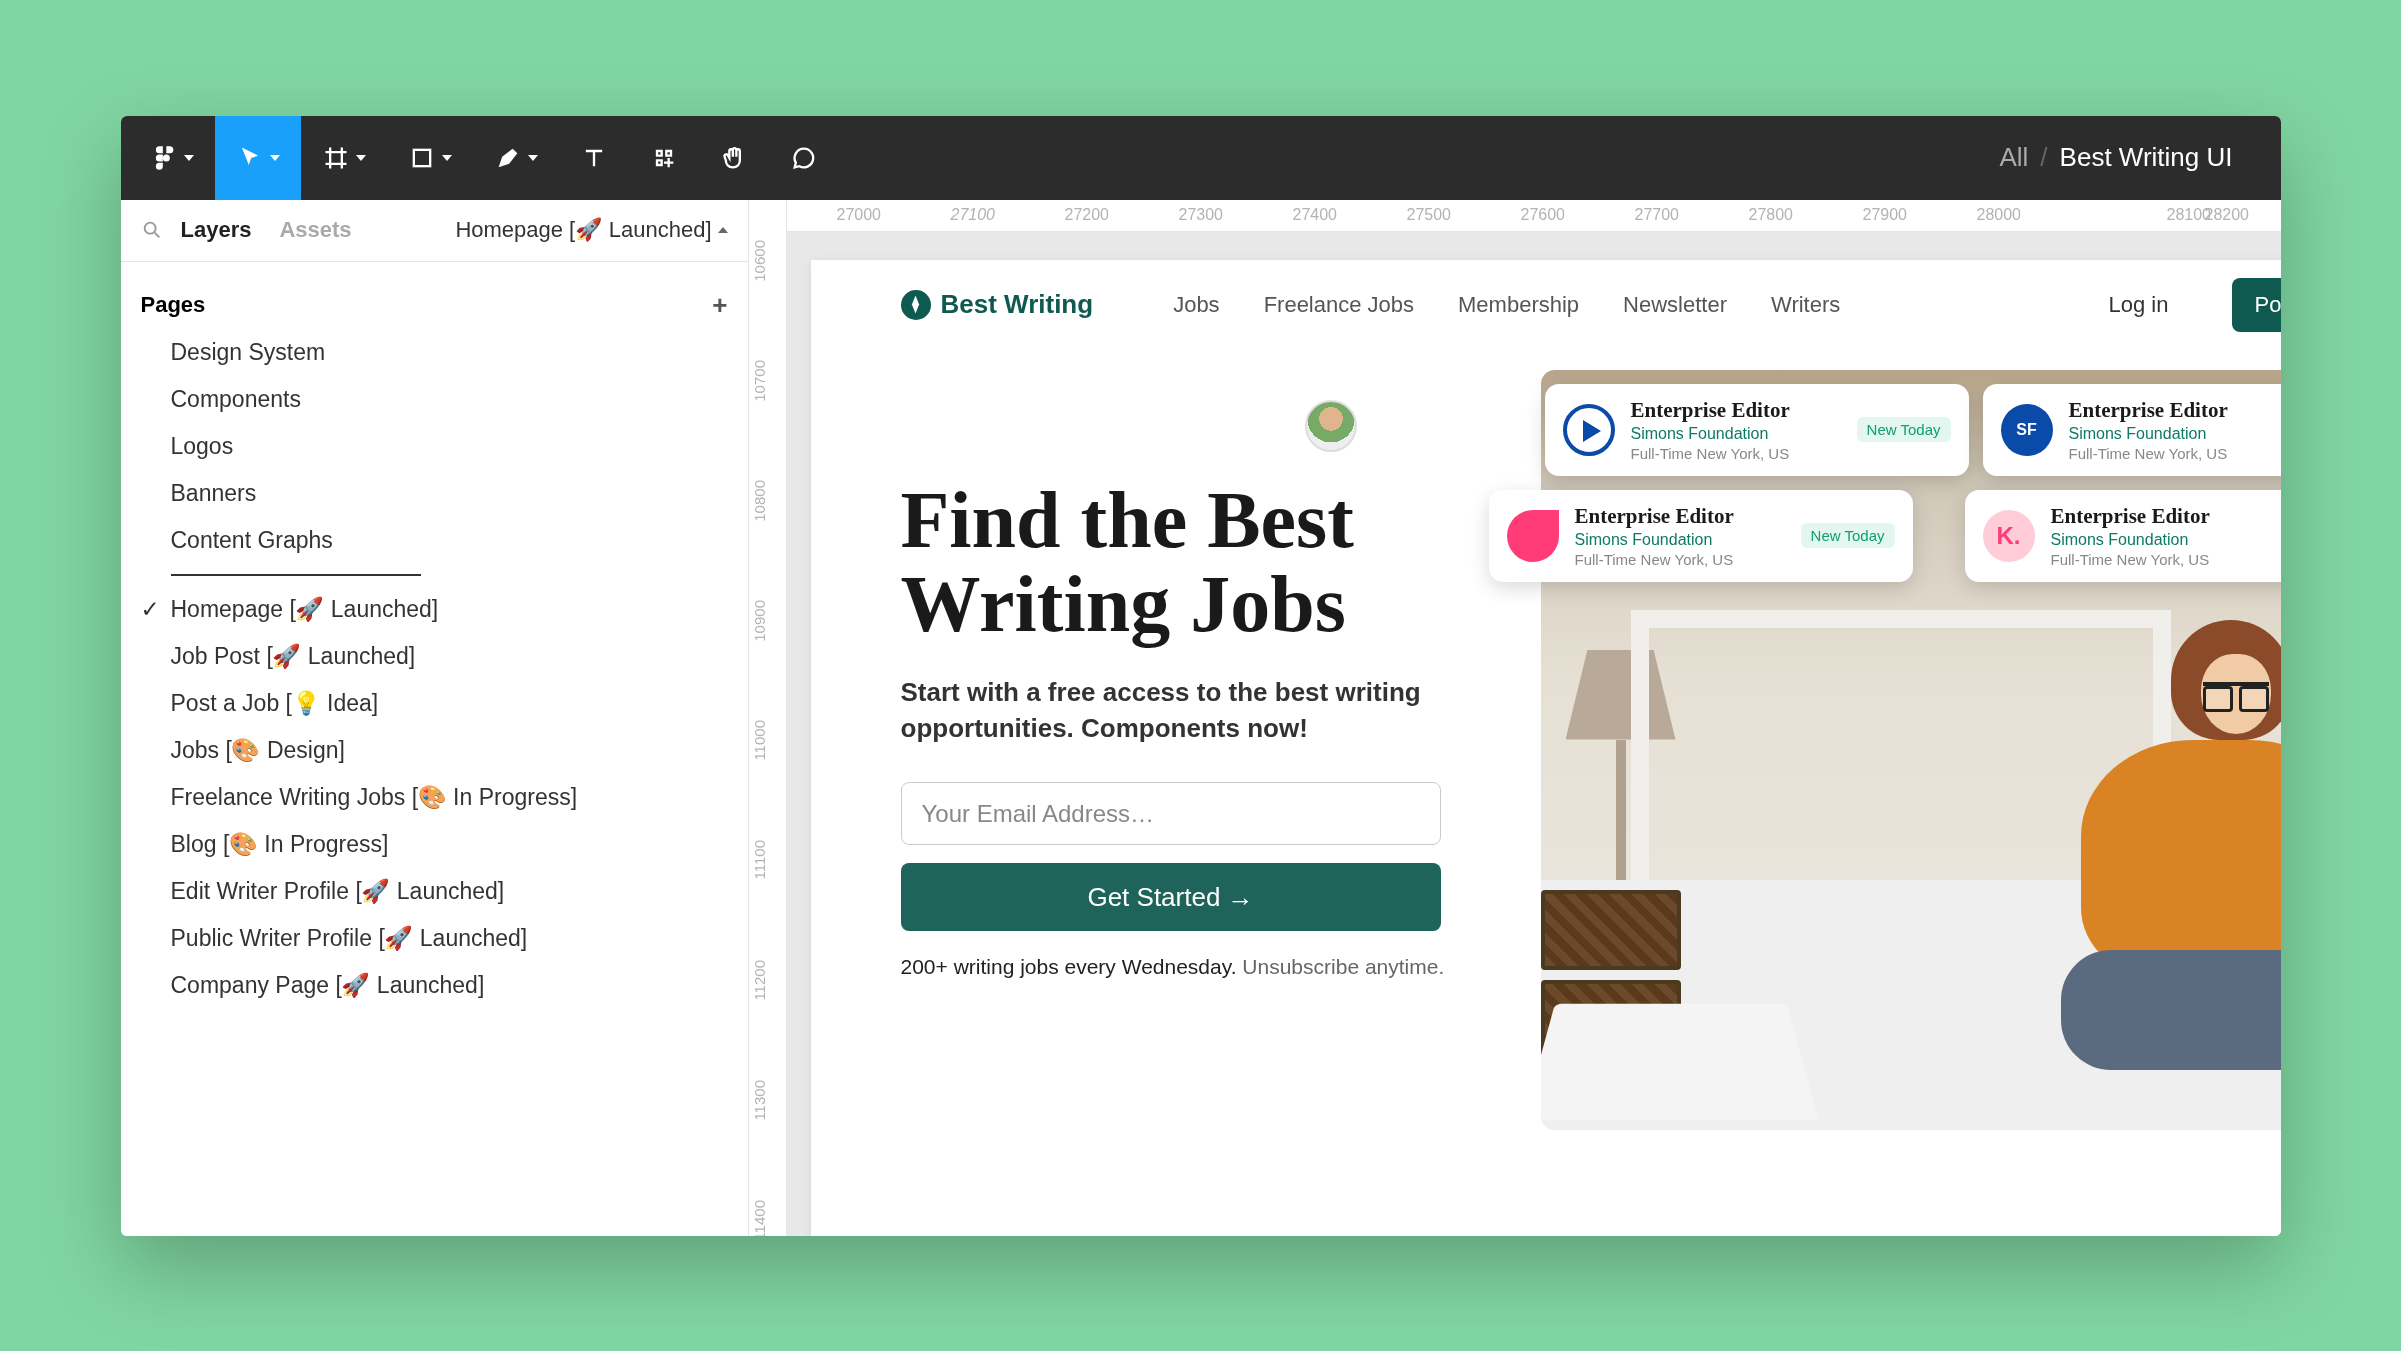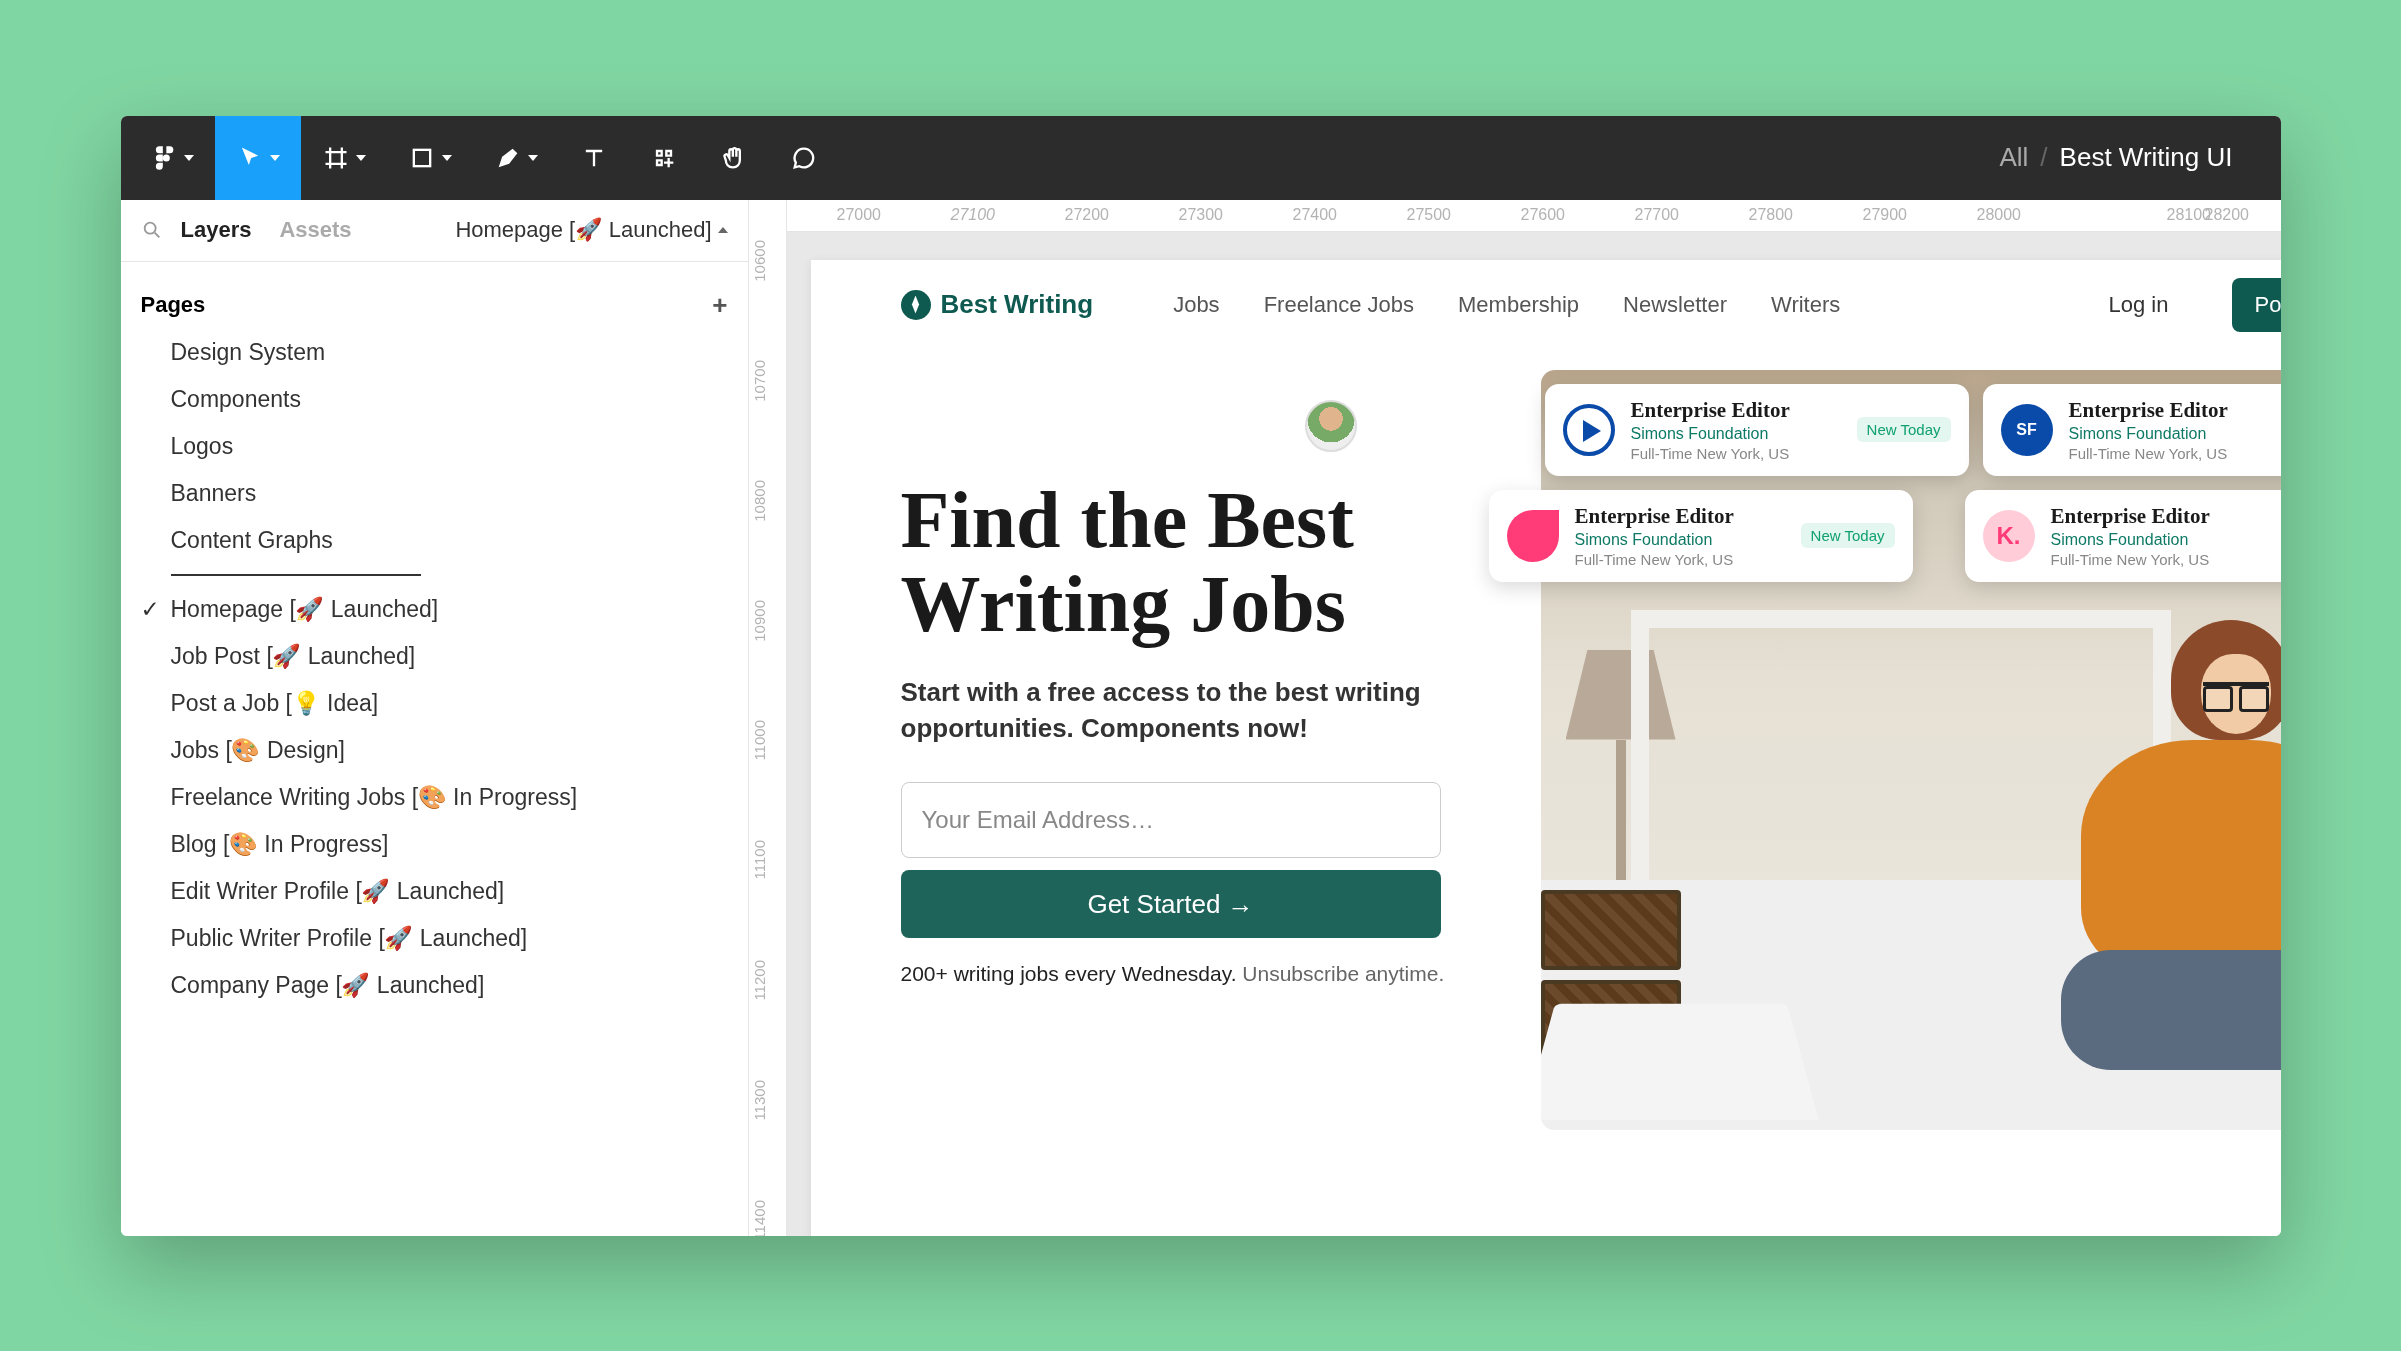--- a/index.html
+++ b/index.html
@@ -249,29 +249,29 @@
   }
   .hero-sub {
     font-size: 26px;
     font-weight: 600;
     color: #333;
     line-height: 1.4;
     margin-bottom: 36px;
   }
   .email-input {
     width: 540px;
-    height: 76px;
+    height: 63px;
     border: 1px solid #ccc;
     border-radius: 8px;
     padding: 0 20px;
     font-size: 24px;
     color: #888;
     display: flex;
     align-items: center;
-    margin-bottom: 12px;
+    margin-bottom: 18px;
   }
   .get-started {
     width: 540px;
     height: 68px;
     background: #1f645b;
     color: #fff;
     border-radius: 8px;
     display: flex;
     align-items: center;
     justify-content: center;

